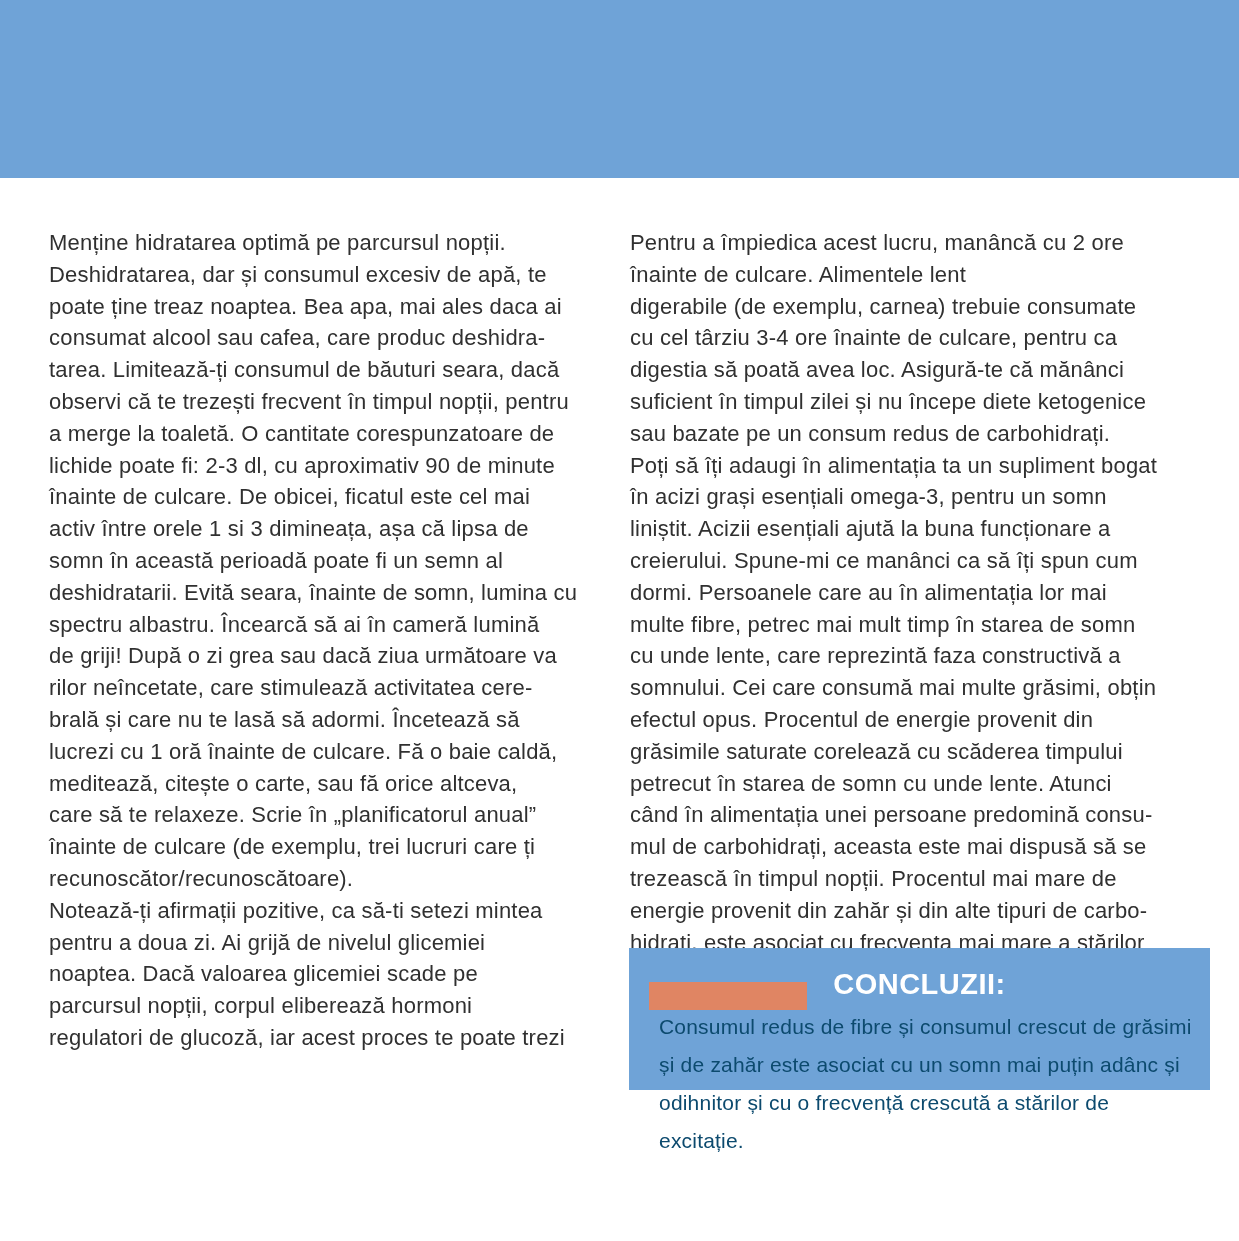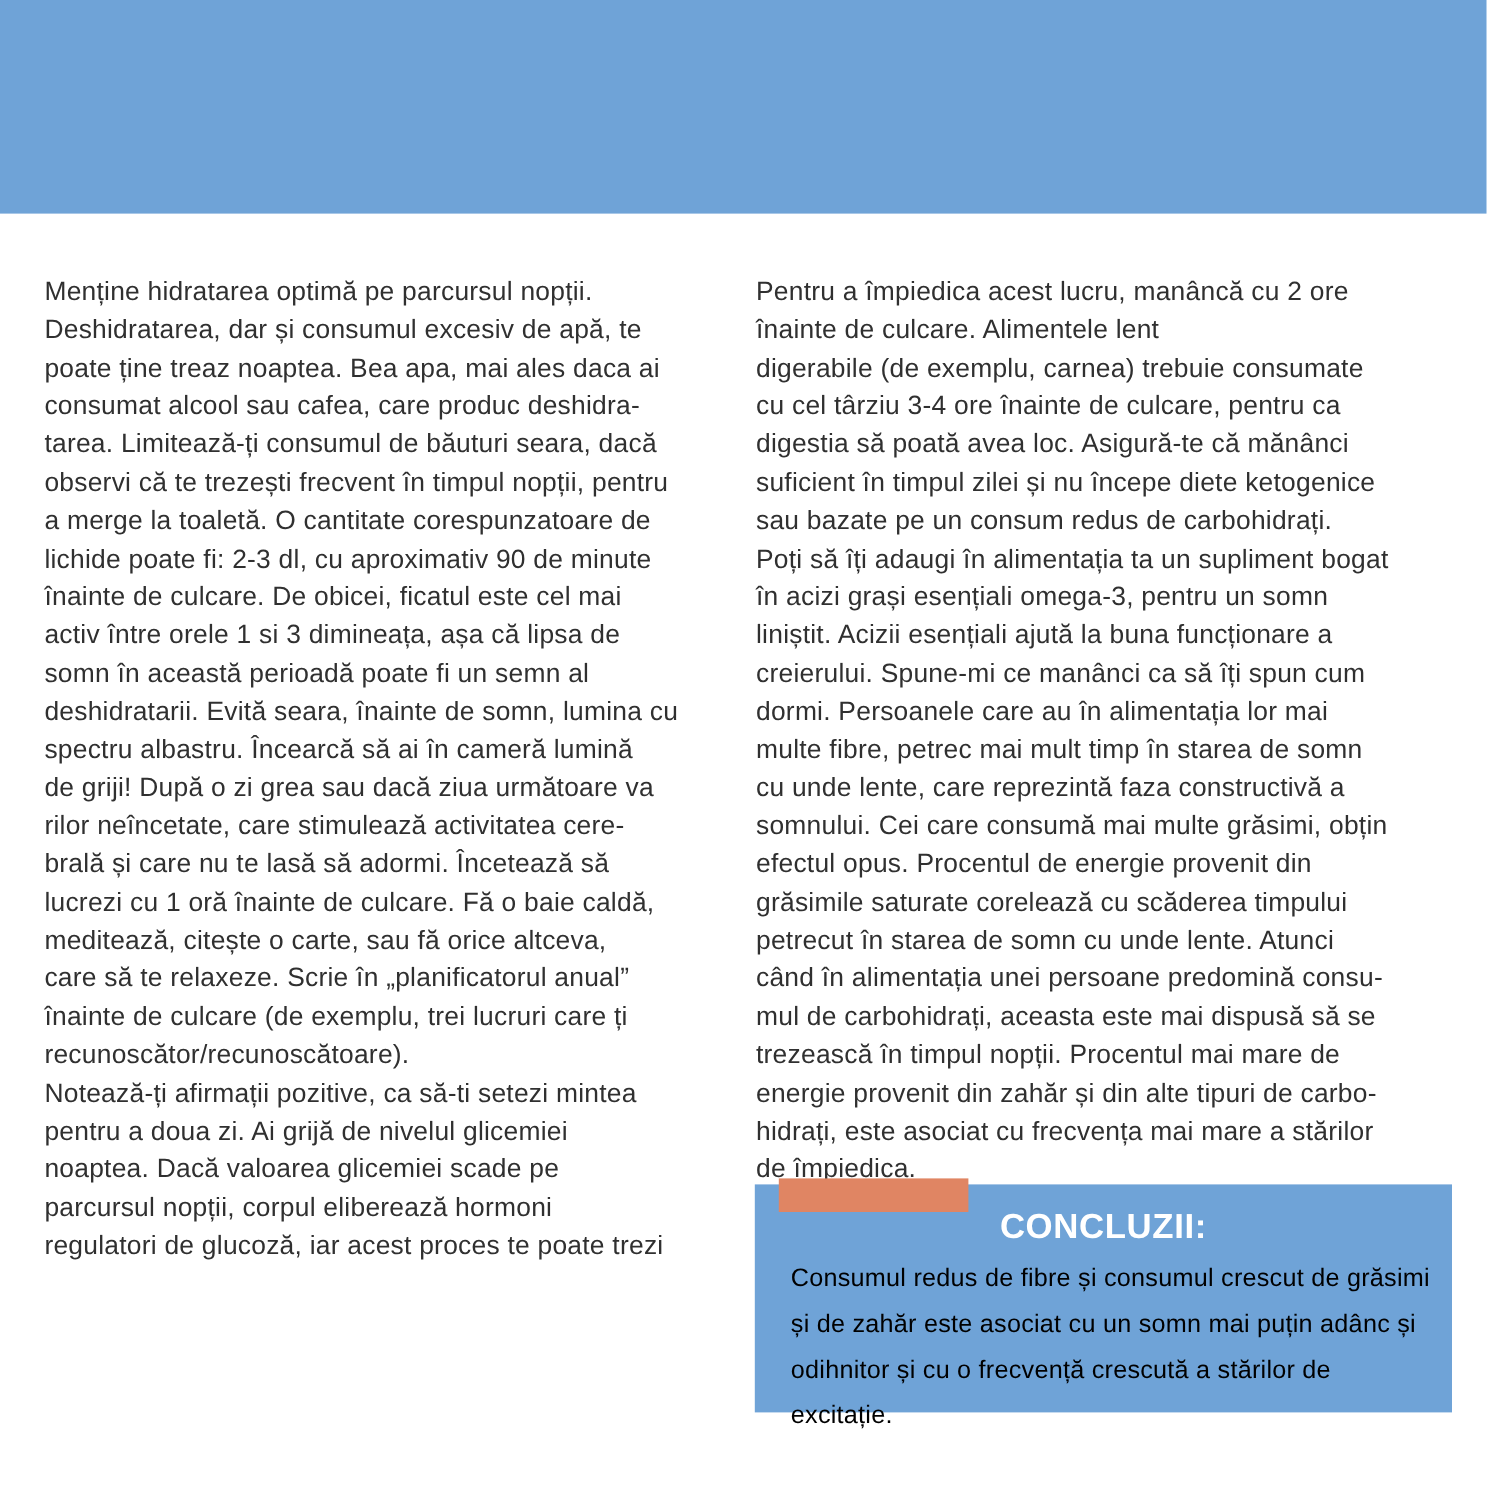--- a/index.html
+++ b/index.html
@@ -23,33 +23,33 @@
     height: 178px;
     background: #6FA3D7;
   }
   .col {
     position: absolute;
     top: 227px;
     color: #303030;
     font-size: 22px;
     letter-spacing: 0.2px;
   }
-  .col-left  { left: 37px;  width: 585px; }
+  .col-left  { left: 49px;  width: 585px; }
   .col-right { left: 630px; width: 590px; }
   .col .line {
     height: 31.8px;
     line-height: 31.8px;
     white-space: nowrap;
   }
   .conclusion-box {
     position: absolute;
     left: 629px;
-    top: 987px;
+    top: 948px;
     width: 581px;
-    height: 190px;
+    height: 142px;
     background: #6FA3D7;
   }
   .accent-tab {
     position: absolute;
     left: 649px;
     top: 982px;
     width: 158px;
     height: 28px;
     background: #E08563;
     z-index: 2;
@@ -60,21 +60,21 @@
     color: #ffffff;
     font-size: 29px;
     font-weight: bold;
     letter-spacing: 0.5px;
     line-height: 32px;
   }
   .conclusion-body {
     margin-top: 8px;
     padding-left: 30px;
     padding-right: 10px;
-    color: #000000;
+    color: #0c4a6e;
     font-size: 21px;
     letter-spacing: 0.2px;
   }
   .conclusion-body .line {
     height: 38px;
     line-height: 38px;
     white-space: nowrap;
   }
 </style>
 </head>

